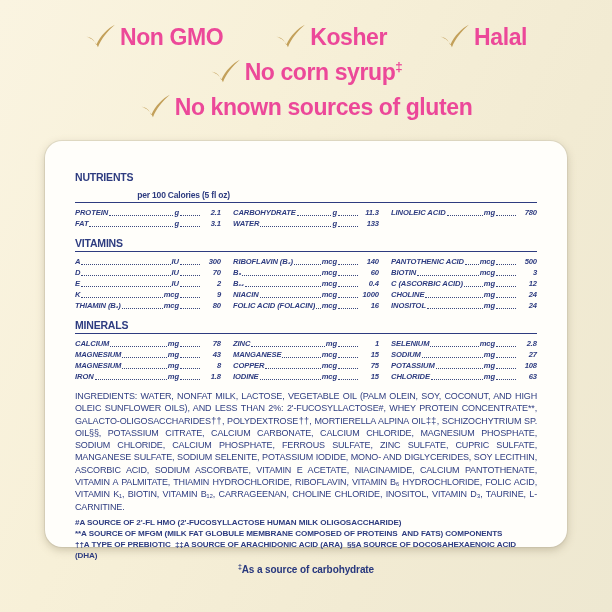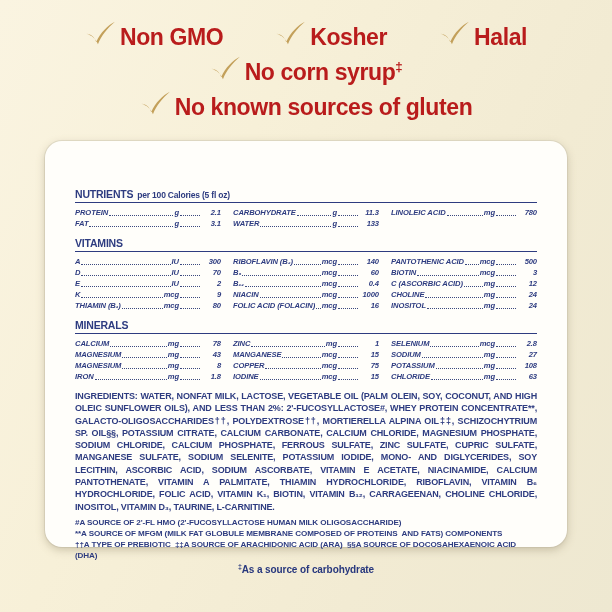--- a/index.html
+++ b/index.html
@@ -7,46 +7,46 @@
     width:612px;height:612px;overflow:hidden;
     background:linear-gradient(115deg,#faf4e1 0%,#f7f0d8 35%,#f2ebd3 70%,#eee8d1 100%);
     font-family:"Liberation Sans","DejaVu Sans",sans-serif;
     -webkit-font-smoothing:antialiased;
   }
   .page{width:612px;height:612px;position:relative;}
 
   
   .badges{padding-top:24px;display:flex;flex-direction:column;align-items:center;gap:8px;}
   .badge-row{display:flex;justify-content:center;align-items:center;gap:52px;}
-  .badge{display:flex;align-items:flex-start;gap:4px;color:#b91c1c;font-weight:bold;
+  .badge{display:flex;align-items:center;gap:4px;color:#ec4899;font-weight:bold;
          font-size:23px;letter-spacing:-0.4px;white-space:nowrap;}
   .badge svg{width:31px;height:25px;margin-top:-4px;flex:0 0 auto;}
   .badge sup{font-size:58%;vertical-align:super;line-height:0;}
 
   
   .panel{
     position:relative;margin:20px auto 0;width:522px;height:406px;box-sizing:border-box;
     background:#fffefa;border-radius:17px;padding:13px 30px 0 30px;color:#2e3c80;
     box-shadow:0 3px 8px rgba(150,140,110,.45),0 0 0 1px rgba(219,214,194,.65);
   }
   .sec-head{border-bottom:1.5px solid #2e3c80;padding-bottom:2px;margin-top:8px;
-            display:flex;align-items:flex-end;gap:4px;}
+            display:flex;align-items:center;gap:4px;}
   .sec-head.first{margin-top:0;}
   .sec-title{font-weight:bold;font-size:10.5px;letter-spacing:-0.2px;}
   .sec-sub{font-weight:bold;font-size:8.5px;letter-spacing:-0.2px;margin-top:36px;}
 
   .cols{display:flex;gap:12px;margin-top:4px;font-style:italic;}
   .col{flex:1;min-width:0;}
   .nrow{display:flex;align-items:flex-end;font-size:7.6px;font-weight:bold;
         line-height:11px;letter-spacing:-0.1px;white-space:nowrap;}
   .dots{flex:1 1 auto;border-bottom:1.2px dotted #3b497f;margin:0 1px 2.5px;min-width:4px;}
   .dots2{flex:0 0 20px;border-bottom:1.2px dotted #3b497f;margin:0 1px 2.5px;}
   .nval{flex:0 0 20px;text-align:right;}
 
-  .ingredients{margin:8px 0 0;font-size:9px;font-weight:bold;line-height:12.3px;
+  .ingredients{margin:8px 0 0;font-size:9px;font-weight:normal;line-height:12.3px;
                text-align:justify;letter-spacing:-0.15px;}
   .footnotes{margin-top:4px;font-size:8.1px;font-weight:bold;line-height:11px;
              letter-spacing:-0.1px;white-space:pre-wrap;}
 
   .bottom-note{margin-top:16px;text-align:center;color:#27377d;font-size:10px;
                font-weight:bold;letter-spacing:-0.1px;}
   .bottom-note sup{font-size:70%;}
 </style>
 </head>
 <body>

